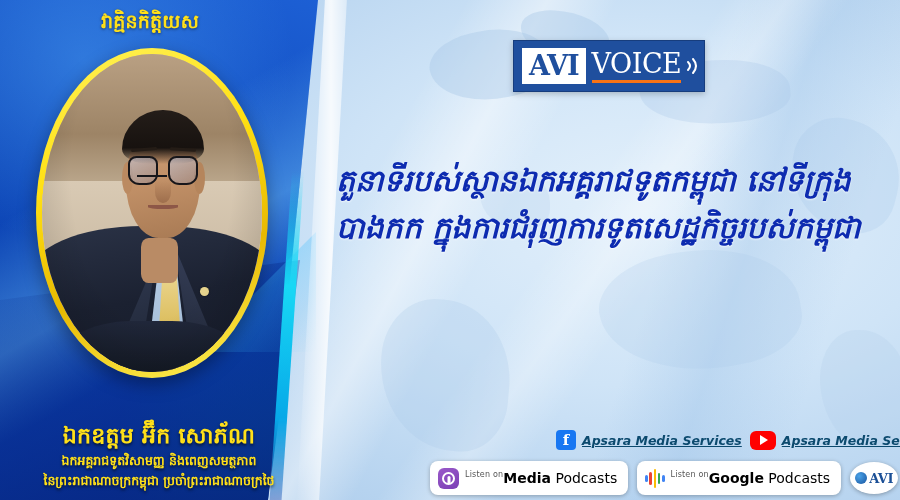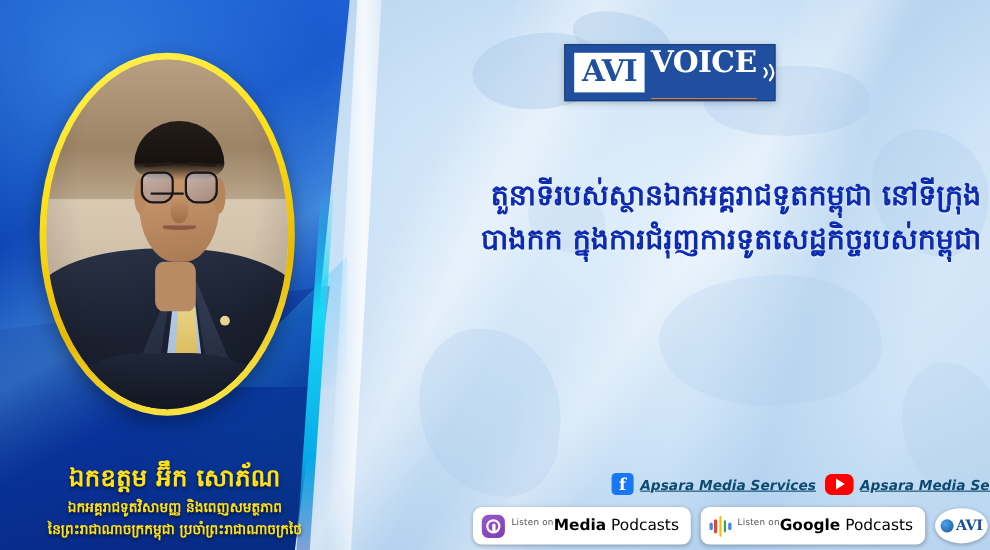--- a/index.html
+++ b/index.html
@@ -201,36 +201,37 @@
     background:#1f4f9e; border:1px solid #173d7d;
     display:flex; align-items:center; padding:0 8px; gap:6px;
     box-shadow:0 2px 6px rgba(0,0,0,.22);
   }
   .logo-avi{
     background:#ffffff; color:#1f4f9e; font-weight:800; font-size:27px;
     line-height:1; padding:4px 7px 5px; letter-spacing:-1px;
     font-family:"DejaVu Serif","Liberation Serif",serif;
   }
   .logo-voice{
-    color:#ffffff; font-weight:700; font-size:27px; line-height:1;
-    letter-spacing:-.5px; border-bottom:1px solid #f97316; padding-bottom:19px;
+    color:#ffffff; font-weight:400; font-size:27px; line-height:1;
+    letter-spacing:-.5px; border-bottom:3px solid #f97316; padding-bottom:3px;
     font-family:"DejaVu Serif","Liberation Serif",serif;
   }
   .logo-wave{ margin-left:-2px; display:flex; align-items:center;}
 
   
   .topic-label{
     position:absolute; left:360px; top:116px; width:520px; text-align:center;
     color:#0e2fae; font-size:21px; font-weight:700; letter-spacing:.3px;
     text-shadow:0 1px 2px rgba(255,255,255,.8);
   }
   .topic-title{
-    position:absolute; left:336px; top:158px; width:556px; text-align:right;
-    color:#0d2bb0; font-size:26px; font-weight:700; line-height:1.55;
+    position:absolute; left:336px; top:158px; width:556px; text-align:left;
+    color:#0d2bb0; font-size:30px; font-weight:700; line-height:1.55;
     text-shadow:0 1px 2px rgba(255,255,255,.75);
+    font-style:italic;
   }
   .date-block{
     position:absolute; left:430px; top:326px; width:462px; text-align:right;
     color:#16347f; font-size:14.5px; line-height:1.75; font-weight:400;
     padding-right:8px;
   }
   .moderator{
     position:absolute; left:430px; top:392px; width:462px; text-align:right;
     color:#16347f; font-size:13.5px; padding-right:8px;
   }
@@ -334,20 +335,21 @@
   <div class="map-blotch b6"></div>
   <div class="map-blotch b7"></div>
   <div class="map-blotch b8"></div>
 
   <div class="bg-left"></div>
   <div class="wedge-dark"></div>
   <div class="tri-mid"></div>
   <div class="slash-cyan"></div>
   <div class="slash-white"></div>
 
+  <div class="kicker">វាគ្មិនកិត្តិយស</div>
 
   <div class="portrait-wrap">
     <div class="oval-ring"></div>
     <div class="oval-inner">
       <div class="ph-wall"></div>
       <div class="ph-wall2"></div>
       <div class="ph-suit"></div>
       <div class="ph-shirt"></div>
       <div class="ph-tie"></div>
       <div class="ph-lapelL"></div>

